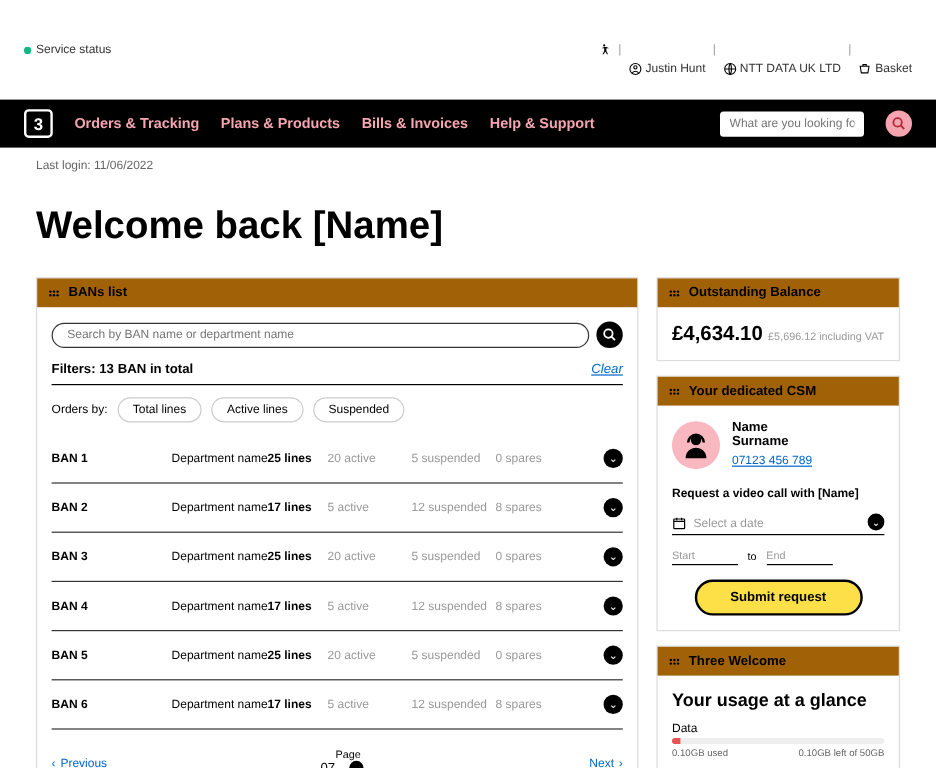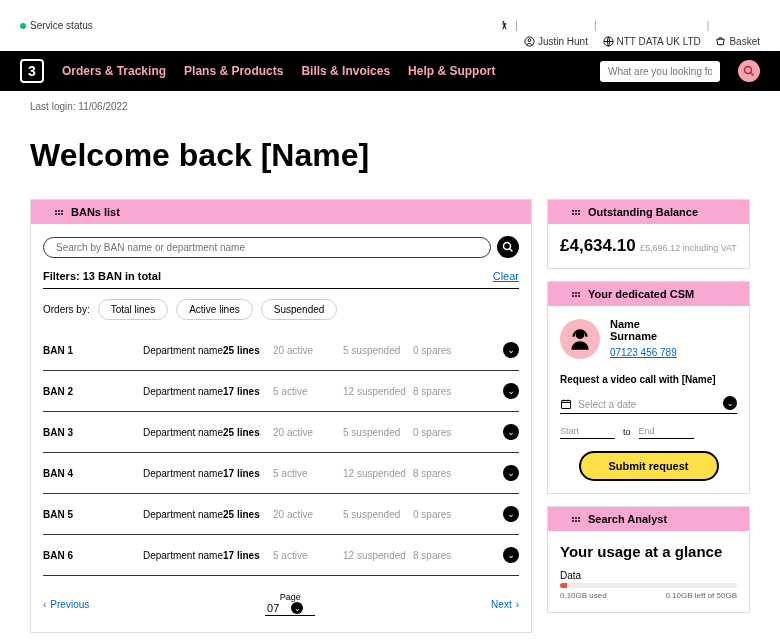--- a/index.html
+++ b/index.html
@@ -1,44 +1,44 @@
 <!DOCTYPE html>
 <html><head>
 <meta charset="utf-8">
 <style>
 * { box-sizing: border-box; margin: 0; padding: 0; }
 body { font-family: Arial, Helvetica, sans-serif; background: #fff; color: #000; width: 780px; }
-.topbar { display: flex; justify-content: space-between; align-items: center; padding: 4px 20px; font-size: 10px; color: #333; }
+.topbar { display: flex; justify-content: space-between; align-items: center; padding: 20px 20px; font-size: 10px; color: #333; }
 .topbar-left { display: flex; align-items: center; gap: 4px; }
 .status-dot { width: 6px; height: 6px; background: #10b981; border-radius: 50%; }
 .topbar-right { display: flex; align-items: center; gap: 6px; }
 .topbar-right .sep { color: #999; }
 .topbar-item { display: flex; align-items: center; gap: 3px; margin-top: 32px; }
 .icon-sm { width: 11px; height: 11px; display: inline-flex; align-items: center; justify-content: center; }
 .navbar { background: #000; display: flex; align-items: center; padding: 8px 20px; gap: 18px; }
 .logo { width: 24px; height: 24px; border: 2px solid #fff; border-radius: 4px; display: flex; align-items: center; justify-content: center; color: #fff; font-weight: bold; font-size: 14px; }
 .nav-link { color: #f5a5b0; font-size: 12px; font-weight: 600; text-decoration: none; }
 .nav-spacer { flex: 1; }
 .search-box { background: #fff; border-radius: 3px; padding: 5px 8px; font-size: 10px; color: #999; width: 120px; border: none; }
 .search-btn { width: 22px; height: 22px; background: #f5a5b0; border-radius: 50%; display: flex; align-items: center; justify-content: center; }
 .last-login { padding: 10px 30px; font-size: 10px; color: #666; }
 .welcome { padding: 15px 30px 25px; font-size: 32px; font-weight: 800; }
 .content { display: flex; gap: 15px; padding: 0 30px 20px; }
 .left { flex: 1; }
 .right { width: 203px; }
 .card { border: 1px solid #ddd; margin-bottom: 12px; }
-.card-header { background: #f9a8d4; padding: 6px 24px; font-size: 11px; font-weight: 700; display: flex; align-items: center; gap: 6px; text-align: center; }
+.card-header { background: #a16207; padding: 6px 10px; font-size: 11px; font-weight: 700; display: flex; align-items: center; gap: 6px; text-align: center; }
 .grip { display: inline-flex; flex-wrap: wrap; width: 10px; gap: 1px; }
 .grip span { width: 2px; height: 2px; background: #000; border-radius: 50%; }
 .card-body { padding: 12px; }
 .search-row { display: flex; gap: 6px; align-items: center; }
 .ban-search { flex: 1; border: 1px solid #333; border-radius: 14px; padding: 4px 12px; font-size: 10px; color: #999; }
 .search-icon-btn { width: 22px; height: 22px; background: #000; border-radius: 50%; display: flex; align-items: center; justify-content: center; }
 .filters-row { display: flex; justify-content: space-between; padding: 12px 0 6px; font-size: 11px; font-weight: 700; }
-.clear-link { color: #0066cc; text-decoration: underline; font-weight: 400; }
+.clear-link { color: #0066cc; text-decoration: underline; font-weight: 400; font-style: italic; }
 .divider { border-top: 1px solid #000; }
 .filter-chips { display: flex; gap: 8px; align-items: center; padding: 10px 0; font-size: 10px; }
 .chip { border: 1px solid #ccc; border-radius: 14px; padding: 4px 12px; font-size: 10px; }
 .ban-row { display: flex; align-items: center; padding: 12px 0; border-bottom: 1px solid #333; font-size: 10px; }
 .ban-name { width: 70px; font-weight: 700; }
 .ban-dept { width: 110px; text-align: right; }
 .ban-lines { width: 50px; font-weight: 700; }
 .ban-stat { width: 70px; color: #999; }
 .ban-expand { width: 16px; height: 16px; background: #000; border-radius: 50%; color: #fff; display: flex; align-items: center; justify-content: center; font-size: 9px; margin-left: auto; }
 .pager { display: flex; justify-content: space-between; align-items: center; padding: 16px 0 4px; font-size: 10px; }
@@ -314,21 +314,21 @@
     <div class="card">
       <div class="card-header">
           <span class="grip">
             <span></span>
             <span></span>
             <span></span>
             <span></span>
             <span></span>
             <span></span>
           </span>
-          <span>Search Analyst</span>
+          <span>Three Welcome</span>
         </div>
       <div class="card-body">
         <div class="usage-title">Your usage at a glance</div>
         <div class="usage-label">Data</div>
         <div class="progress">
             <div class="progress-fill"></div>
           </div>
         <div class="usage-stats">
           <span>0.10GB used</span>
           <span>0.10GB left of 50GB</span>

